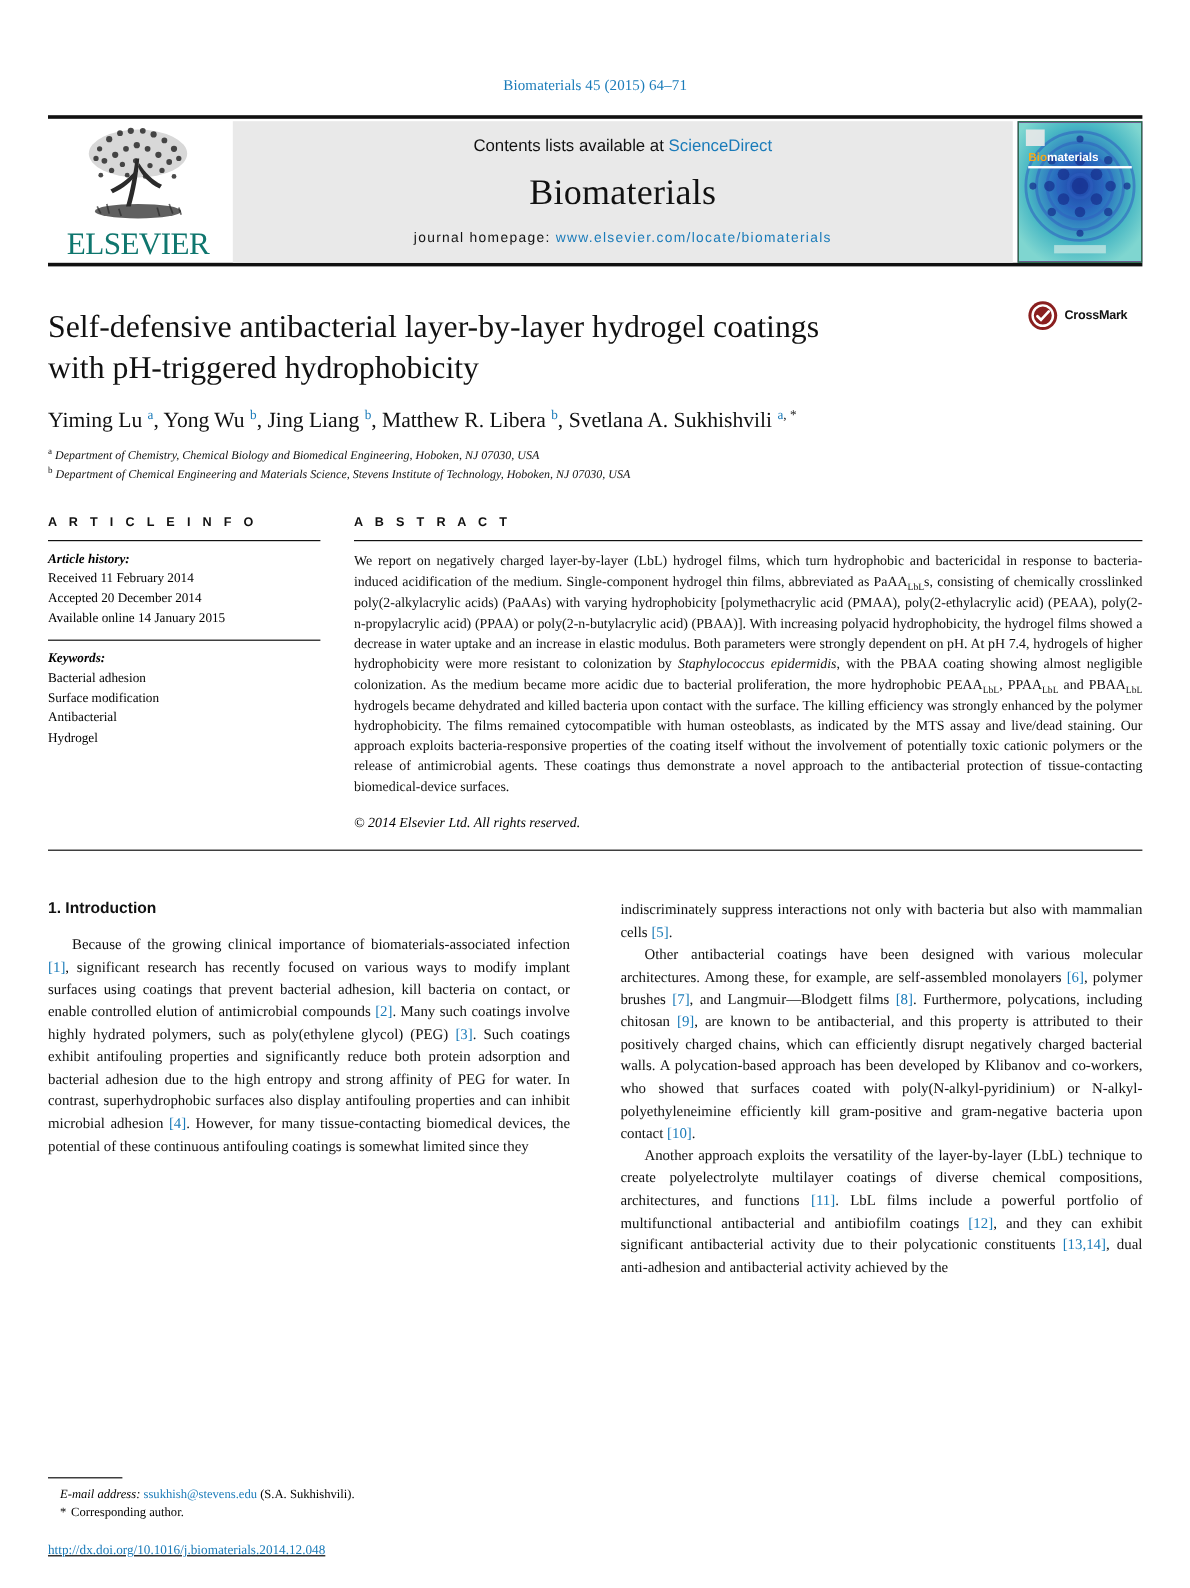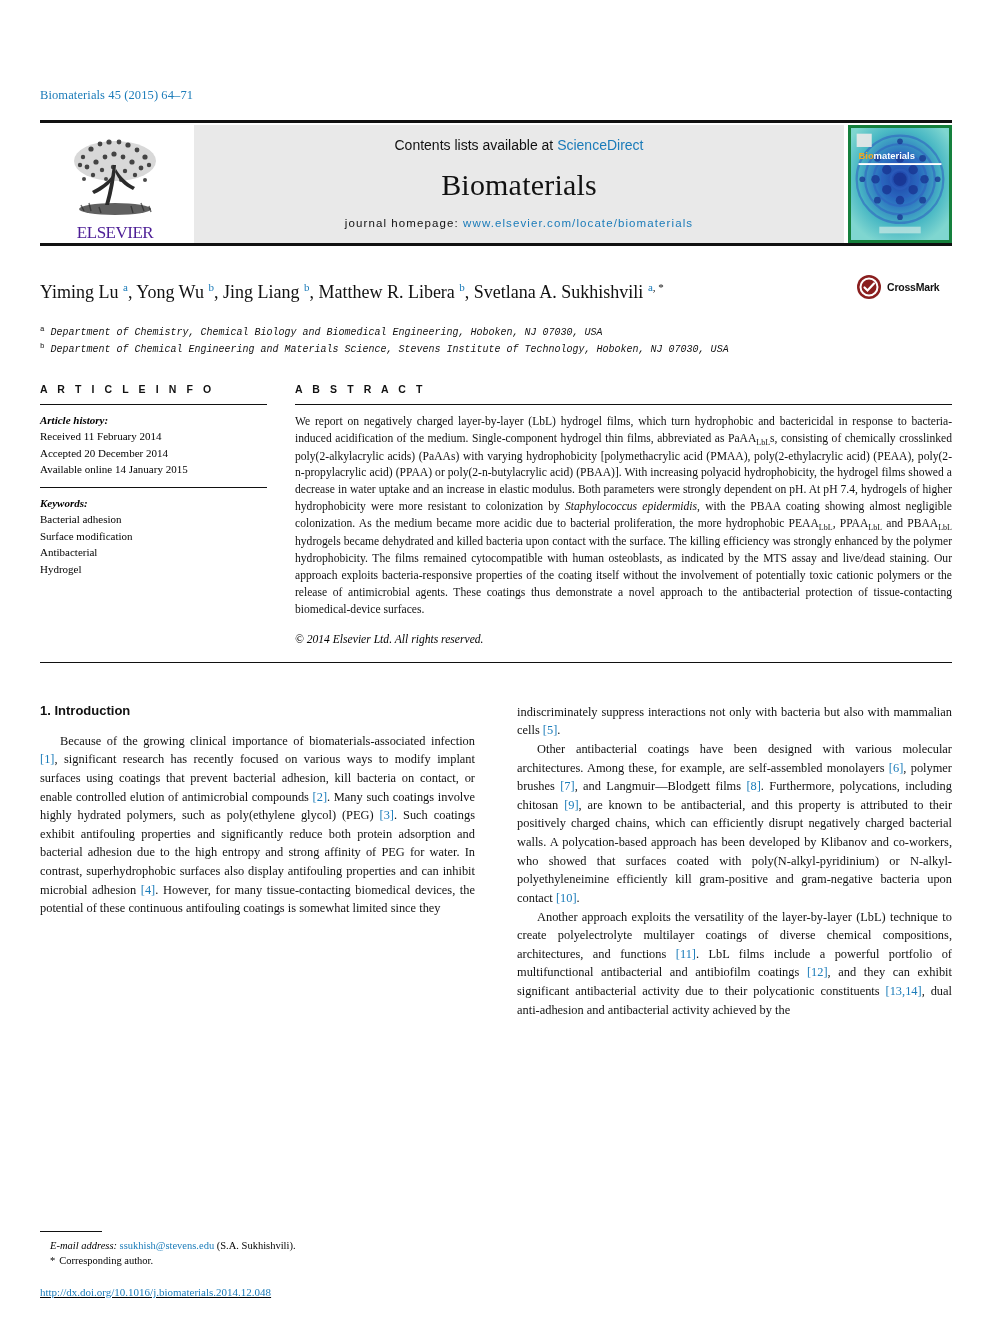--- a/index.html
+++ b/index.html
@@ -18,25 +18,25 @@
   .page {
     position: relative;
     width: 992px;
     height: 1323px;
     box-sizing: border-box;
     padding: 0 40px;
   }
 
   
   .runninghead {
-    text-align: left;
+    text-align: center;
     color: #1a7bb9;
     font-size: 12.5px;
     letter-spacing: .1px;
-    padding-top: 88px;
+    padding-top: 64px;
     height: 18px;
   }
 
   
   .masthead-wrap { margin-top: 14px; }
   .rule-thick { border-top: 3px solid #111; }
   .masthead {
     display: flex;
     align-items: stretch;
     height: 118px;
@@ -47,23 +47,23 @@
     flex: 0 0 150px;
     display: flex;
     flex-direction: column;
     align-items: center;
     justify-content: flex-end;
     padding-bottom: 2px;
     box-sizing: border-box;
   }
   .elsevier-tree { display:block; }
   .elsevier-word {
-    color: #4c1d95;
+    color: #0f766e;
     font-family: "Liberation Serif", serif;
-    font-size: 17px;
+    font-size: 26px;
     letter-spacing: -0.5px;
     font-weight: 400;
     line-height: 1;
     margin-top: 1px;
   }
   .journal-band {
     flex: 1 1 auto;
     background: #e9e9e9;
     display: flex;
     flex-direction: column;
@@ -88,21 +88,21 @@
   .homepage-line {
     font-family: "Liberation Sans", sans-serif;
     font-size: 11.5px;
     letter-spacing: 1.1px;
     color: #111;
   }
   .homepage-line .url { color: #1a7bb9; }
   .cover-thumb {
     width: 104px;
     flex: 0 0 104px;
-    border: 3px solid #15803d;
+    border: 1px solid #15803d;
     box-sizing: border-box;
     position: relative;
     background: #a21caf;
     overflow: hidden;
   }
   .cover-thumb svg { display:block; width:100%; height:100%; }
 
   
   .title-block { margin-top: 34px; position: relative; }
   .paper-title {
@@ -133,23 +133,22 @@
     margin-top: 16px;
     line-height: 1.3;
     color: #111;
   }
   .authors sup { color: #1a7bb9; font-size: 11px; }
   .authors sup.star { color: #111; }
   .affil {
     font-size: 10px;
     font-style: italic;
     line-height: 1.38;
-    margin-top: 20px;
-    color: #111;
-    font-family: Liberation Mono, monospace;
+    margin-top: 8px;
+    color: #111;
   }
   .affil sup { font-style: normal; font-size: 7.5px; }
 
   
   .info-abs {
     margin-top: 26px;
     display: flex;
     gap: 0;
   }
   .col-info { width: 255px; flex: 0 0 255px; padding-right: 28px; box-sizing: border-box; }
@@ -345,20 +344,24 @@
       <div class="cm-row">
         <svg width="26" height="26" viewBox="0 0 26 26">
           <circle cx="13" cy="13" r="12" fill="#8a1f1f"></circle>
           <circle cx="13" cy="13" r="8.5" fill="none" stroke="#ffffff" stroke-width="2"></circle>
           <path d="M8.5 13.5 l3 3 l6.5 -7" fill="none" stroke="#ffffff" stroke-width="2.2" stroke-linecap="round"></path>
         </svg>
         <span class="cm-label">CrossMark</span>
       </div>
     </div>
 
+    <h1 class="paper-title">
+      <span>Self-defensive antibacterial layer-by-layer hydrogel coatings</span><br>
+      <span>with pH-triggered hydrophobicity</span>
+    </h1>
 
     <div class="authors"><span>Yiming Lu </span><sup>a</sup>, <span>Yong Wu </span><sup>b</sup>, <span>Jing Liang </span><sup>b</sup>, <span>Matthew R. Libera </span><sup>b</sup>, <span>Svetlana A. Sukhishvili </span><sup>a</sup><sup class="star">, *</sup></div>
 
     <div class="affil">
         <div><sup>a</sup> Department of Chemistry, Chemical Biology and Biomedical Engineering, Hoboken, NJ 07030, USA</div>
         <div><sup>b</sup> Department of Chemical Engineering and Materials Science, Stevens Institute of Technology, Hoboken, NJ 07030, USA</div>
       </div>
   </div>
 
   <div class="info-abs">

